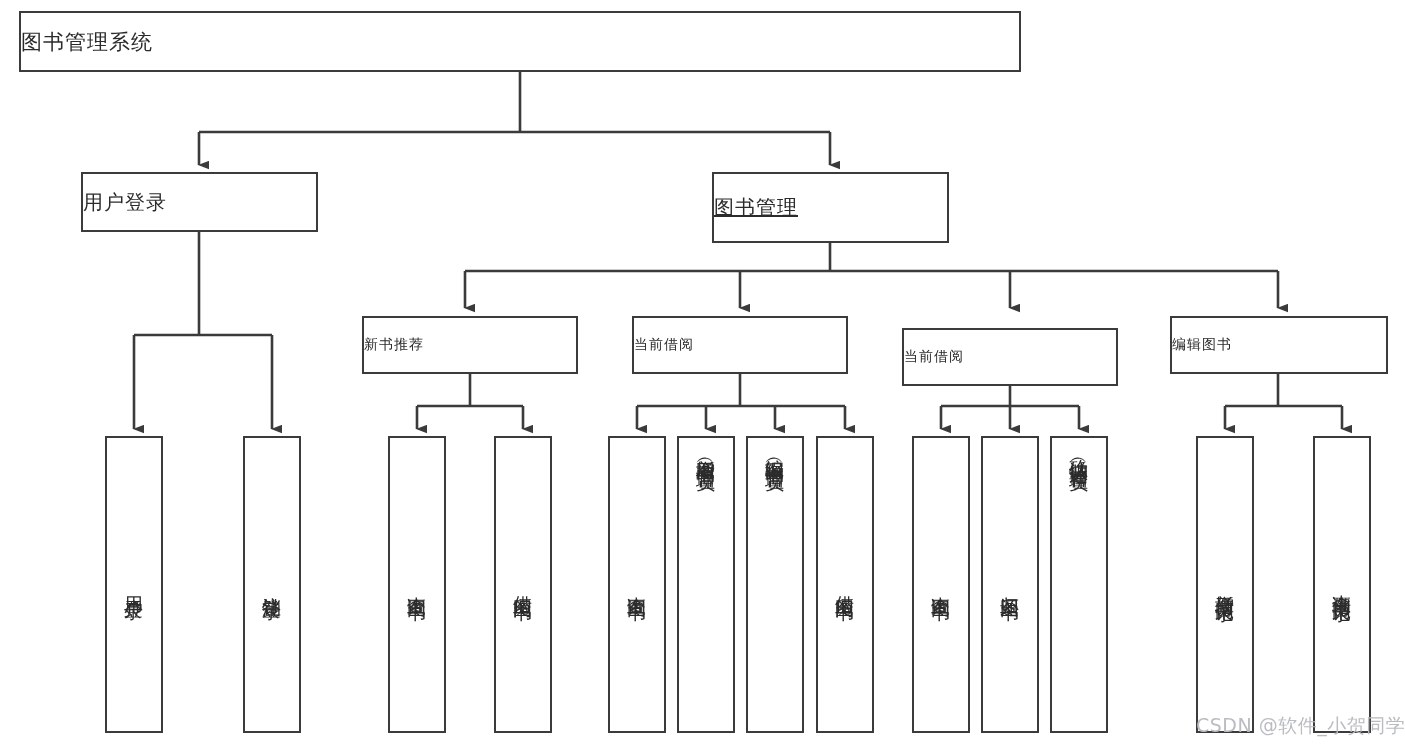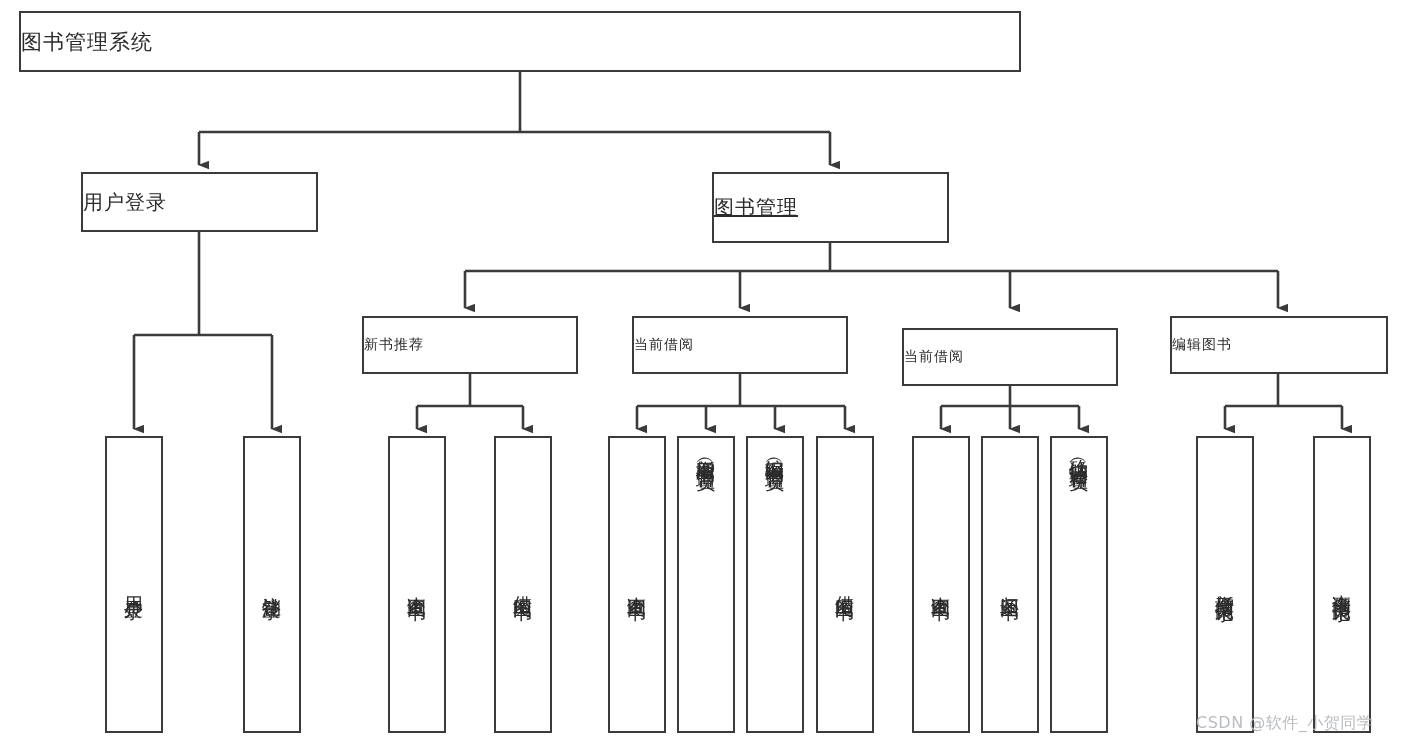--- a/index.html
+++ b/index.html
@@ -72,21 +72,21 @@
     justify-content: center;
   }
   .leaf-pad.align-top {
     align-items: flex-start;
     padding-top: 6px;
   }
   .watermark {
     position: absolute;
     left: 1196px;
     top: 713px;
-    font-size: 16px;
+    font-size: 19px;
     color: #b9bcc0;
     white-space: nowrap;
     z-index: 5;
     letter-spacing: 0.5px;
   }
 </style>
 </head>
 <body>
 
 <div id="diagram-root">

